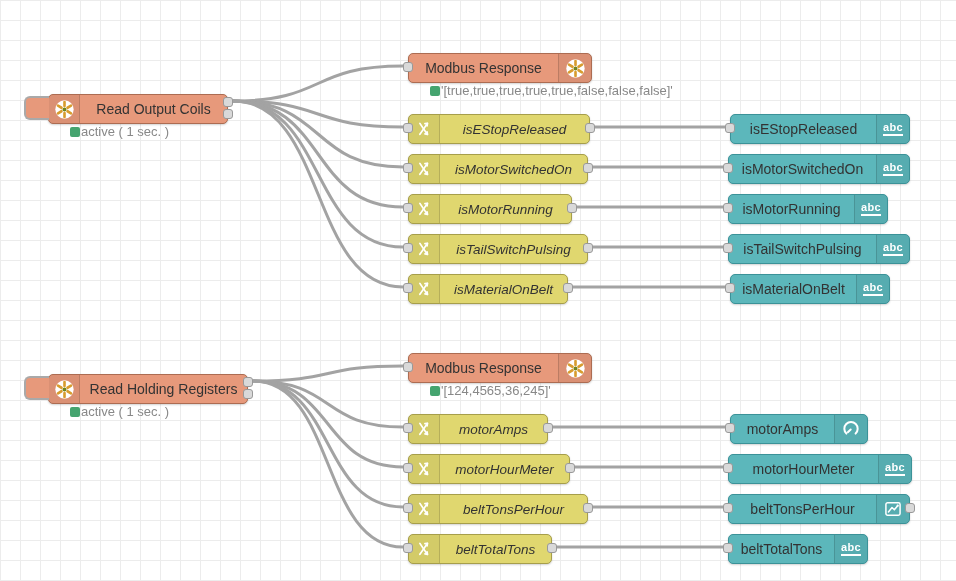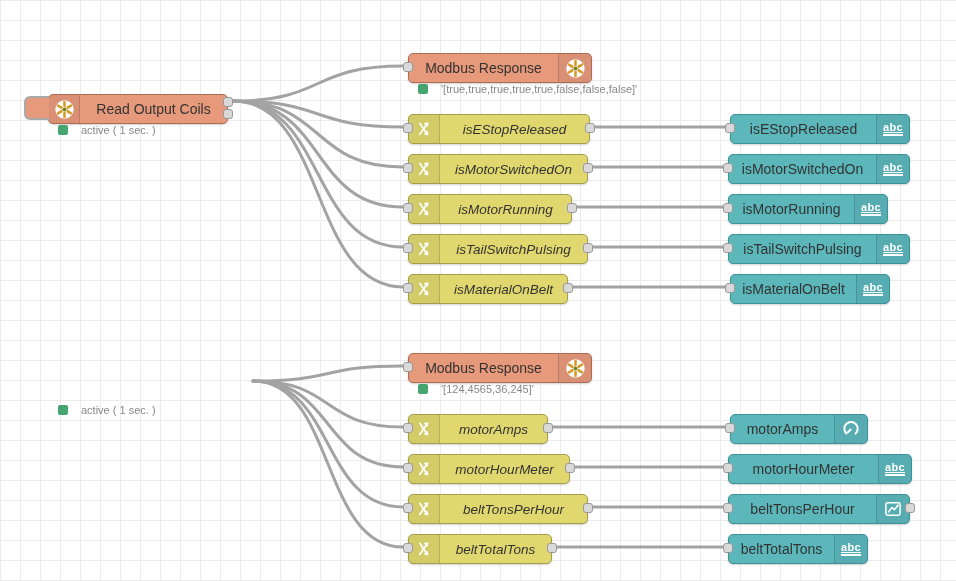--- a/index.html
+++ b/index.html
@@ -22,25 +22,25 @@
   .node-label.italic{font-style:italic;font-size:13.5px;}
   .port{position:absolute;width:10px;height:10px;background:#d9d9d9;
     border:1px solid #999;border-radius:3px;box-sizing:border-box;cursor:crosshair;}
   .port.in{left:-6px;top:8px;}
   .port.out{right:-6px;top:8px;}
   .port.out0{right:-6px;top:2px;}
   .port.out1{right:-6px;top:14px;}
   .inject-btn{position:absolute;left:-25px;top:1px;width:25px;height:24px;
     border:2px solid #a9a9a9;border-right:none;border-radius:6px 0 0 6px;
     box-sizing:border-box;cursor:pointer;}
-  .status{position:absolute;display:flex;align-items:center;gap:13px;
-    font-size:11px;color:#888;white-space:nowrap;}
+  .status{position:absolute;display:flex;align-items:center;gap:1px;
+    font-size:13px;color:#888;white-space:nowrap;margin-left:12px;}
   .status-dot{width:10px;height:10px;border-radius:2px;flex:0 0 auto;}
   .abc{font-weight:bold;font-size:11px;color:#fff;line-height:1;
-    border-bottom:2px solid #fff;padding-bottom:1px;letter-spacing:0.4px;text-decoration:underline;}
+    border-bottom:2px solid #fff;padding-bottom:1px;letter-spacing:0.4px;}
 </style>
 </head>
 <body>
 
 <div id="canvas" style="width: 956px; height: 581px;">
     <svg id="wire-layer" width="956" height="581">
       <path d="M 233 101 C 326.5 101, 309.5 66, 403 66" class="wire" stroke="#a3a3a3"></path>
       <path d="M 233 101 C 326.5 101, 309.5 127, 403 127" class="wire" stroke="#a3a3a3"></path>
       <path d="M 233 101 C 326.5 101, 309.5 167, 403 167" class="wire" stroke="#a3a3a3"></path>
       <path d="M 233 101 C 326.5 101, 309.5 207, 403 207" class="wire" stroke="#a3a3a3"></path>
@@ -200,40 +200,60 @@
       </div>
       <span class="port in"></span>
     </div>
     <div class="node" style="left: 730px; top: 274px; width: 160px; background: rgb(92, 183, 187); border-color: rgb(59, 146, 152);">
       <span class="node-label">isMaterialOnBelt</span>
       <div class="icon-region right">
         <span class="abc">abc</span>
       </div>
       <span class="port in"></span>
     </div>
-    <div class="status" style="left: 58px; top: 404px; color: rgb(136, 136, 136);">
-      <span class="status-dot" style="background: rgb(69, 164, 111);"></span>
-      <span>active ( 1 sec. )</span>
-    </div>
-    <div class="node" style="left: 408px; top: 353px; width: 184px; background: rgb(231, 153, 123); border-color: rgb(172, 108, 82);">
-      <span class="node-label">Modbus Response</span>
-      <div class="icon-region right">
+    <div class="node" style="left: 48px; top: 374px; width: 200px; background: rgb(231, 153, 123); border-color: rgb(172, 108, 82);">
+      <div class="icon-region left">
         <svg width="21" height="21" viewBox="0 0 24 24">
           <circle cx="12" cy="12" r="10.5" fill="#ffffff"></circle>
           <g stroke="#D89C2E" stroke-width="3" stroke-linecap="round">
             <line x1="12" y1="16" x2="12" y2="20.6"></line>
             <line x1="15.46" y1="14" x2="19.45" y2="16.3"></line>
             <line x1="15.46" y1="10" x2="19.45" y2="7.7"></line>
             <line x1="12" y1="8" x2="12" y2="3.4"></line>
             <line x1="8.54" y1="10" x2="4.55" y2="7.7"></line>
             <line x1="8.54" y1="14" x2="4.55" y2="16.3"></line>
           </g>
           <circle cx="12" cy="12" r="2.2" fill="#71861F"></circle>
         </svg>
       </div>
+      <span class="node-label">Read Holding Registers</span>
+      <div class="inject-btn" style="background: rgb(231, 153, 123);"></div>
+      <span class="port out0"></span>
+      <span class="port out1"></span>
+    </div>
+    <div class="status" style="left: 58px; top: 404px; color: rgb(136, 136, 136);">
+      <span class="status-dot" style="background: rgb(69, 164, 111);"></span>
+      <span>active ( 1 sec. )</span>
+    </div>
+    <div class="node" style="left: 408px; top: 353px; width: 184px; background: rgb(231, 153, 123); border-color: rgb(172, 108, 82);">
+      <span class="node-label">Modbus Response</span>
+      <div class="icon-region right">
+        <svg width="21" height="21" viewBox="0 0 24 24">
+          <circle cx="12" cy="12" r="10.5" fill="#ffffff"></circle>
+          <g stroke="#D89C2E" stroke-width="3" stroke-linecap="round">
+            <line x1="12" y1="16" x2="12" y2="20.6"></line>
+            <line x1="15.46" y1="14" x2="19.45" y2="16.3"></line>
+            <line x1="15.46" y1="10" x2="19.45" y2="7.7"></line>
+            <line x1="12" y1="8" x2="12" y2="3.4"></line>
+            <line x1="8.54" y1="10" x2="4.55" y2="7.7"></line>
+            <line x1="8.54" y1="14" x2="4.55" y2="16.3"></line>
+          </g>
+          <circle cx="12" cy="12" r="2.2" fill="#71861F"></circle>
+        </svg>
+      </div>
       <span class="port in"></span>
     </div>
     <div class="status" style="left: 418px; top: 383px; color: rgb(136, 136, 136);">
       <span class="status-dot" style="background: rgb(69, 164, 111);"></span>
       <span>'[124,4565,36,245]'</span>
     </div>
     <div class="node" style="left: 408px; top: 414px; width: 140px; background: rgb(224, 215, 111); border-color: rgb(166, 158, 75);">
       <div class="icon-region left">
         <svg width="18" height="18" viewBox="0 0 24 24" fill="none" stroke="#ffffff" stroke-width="2.4" stroke-linecap="round" stroke-linejoin="round">
           <path d="M6.5 4.5 C 9.5 9, 13.5 15, 16.5 19"></path>

